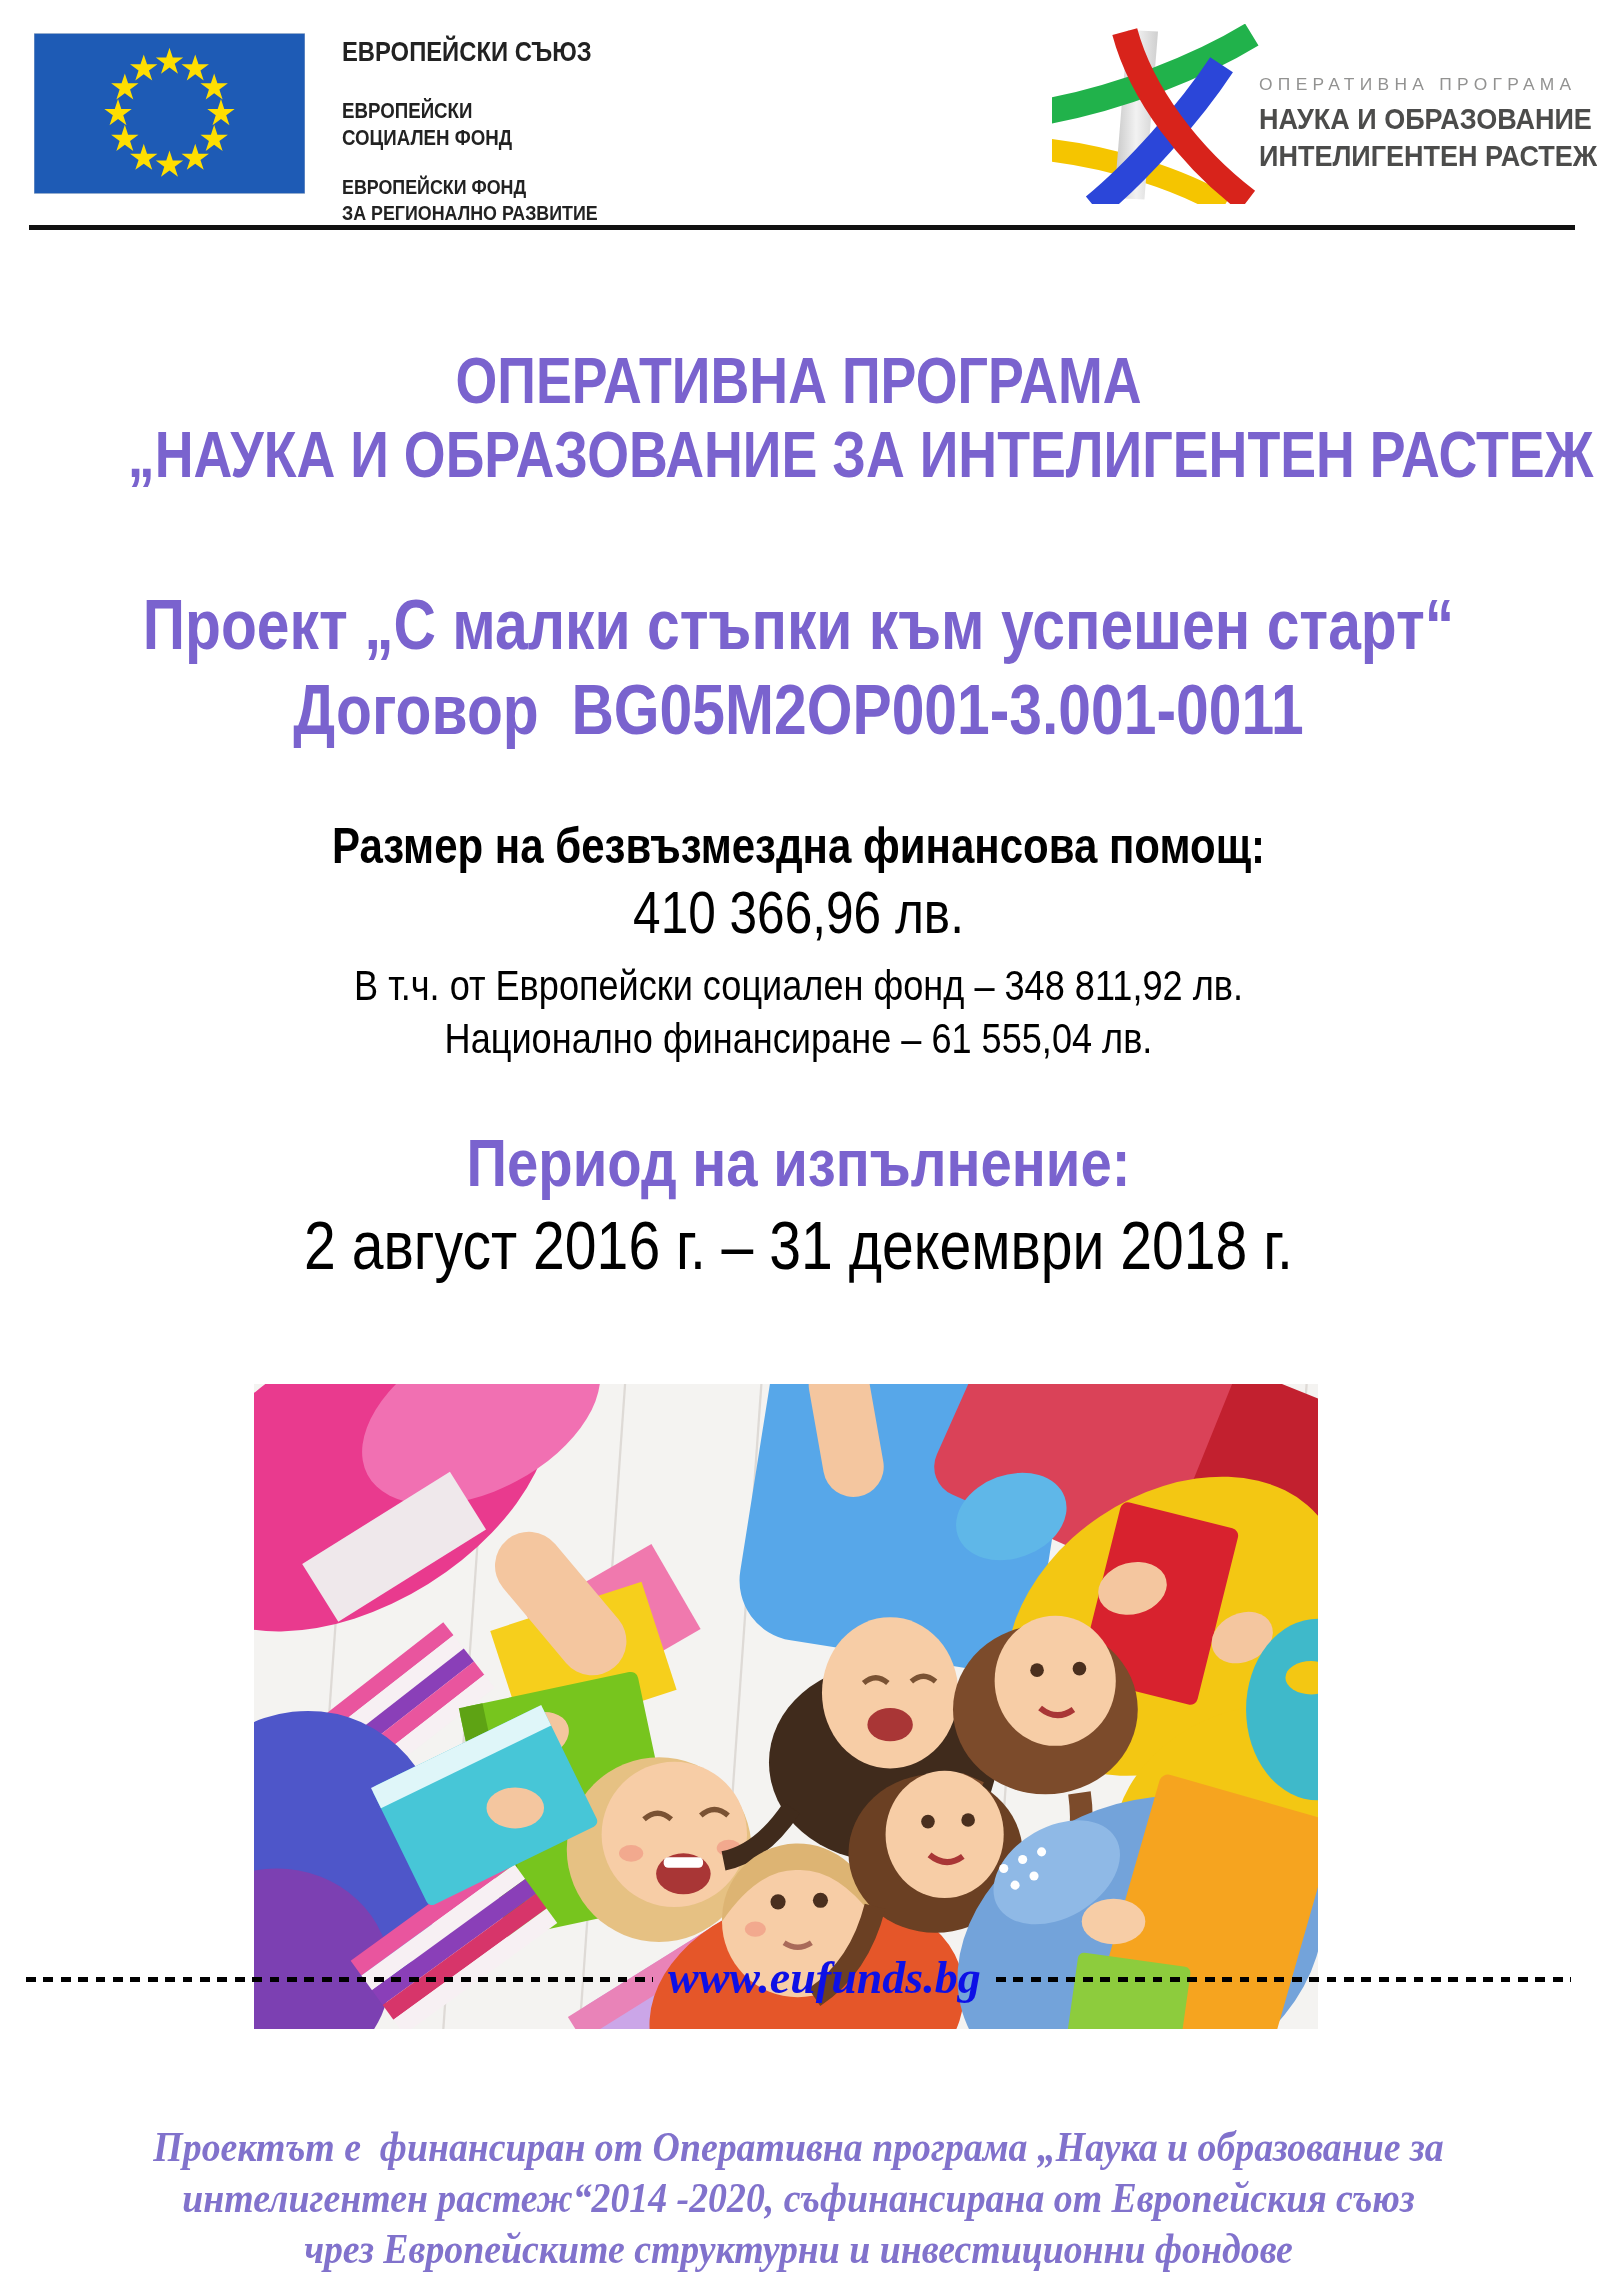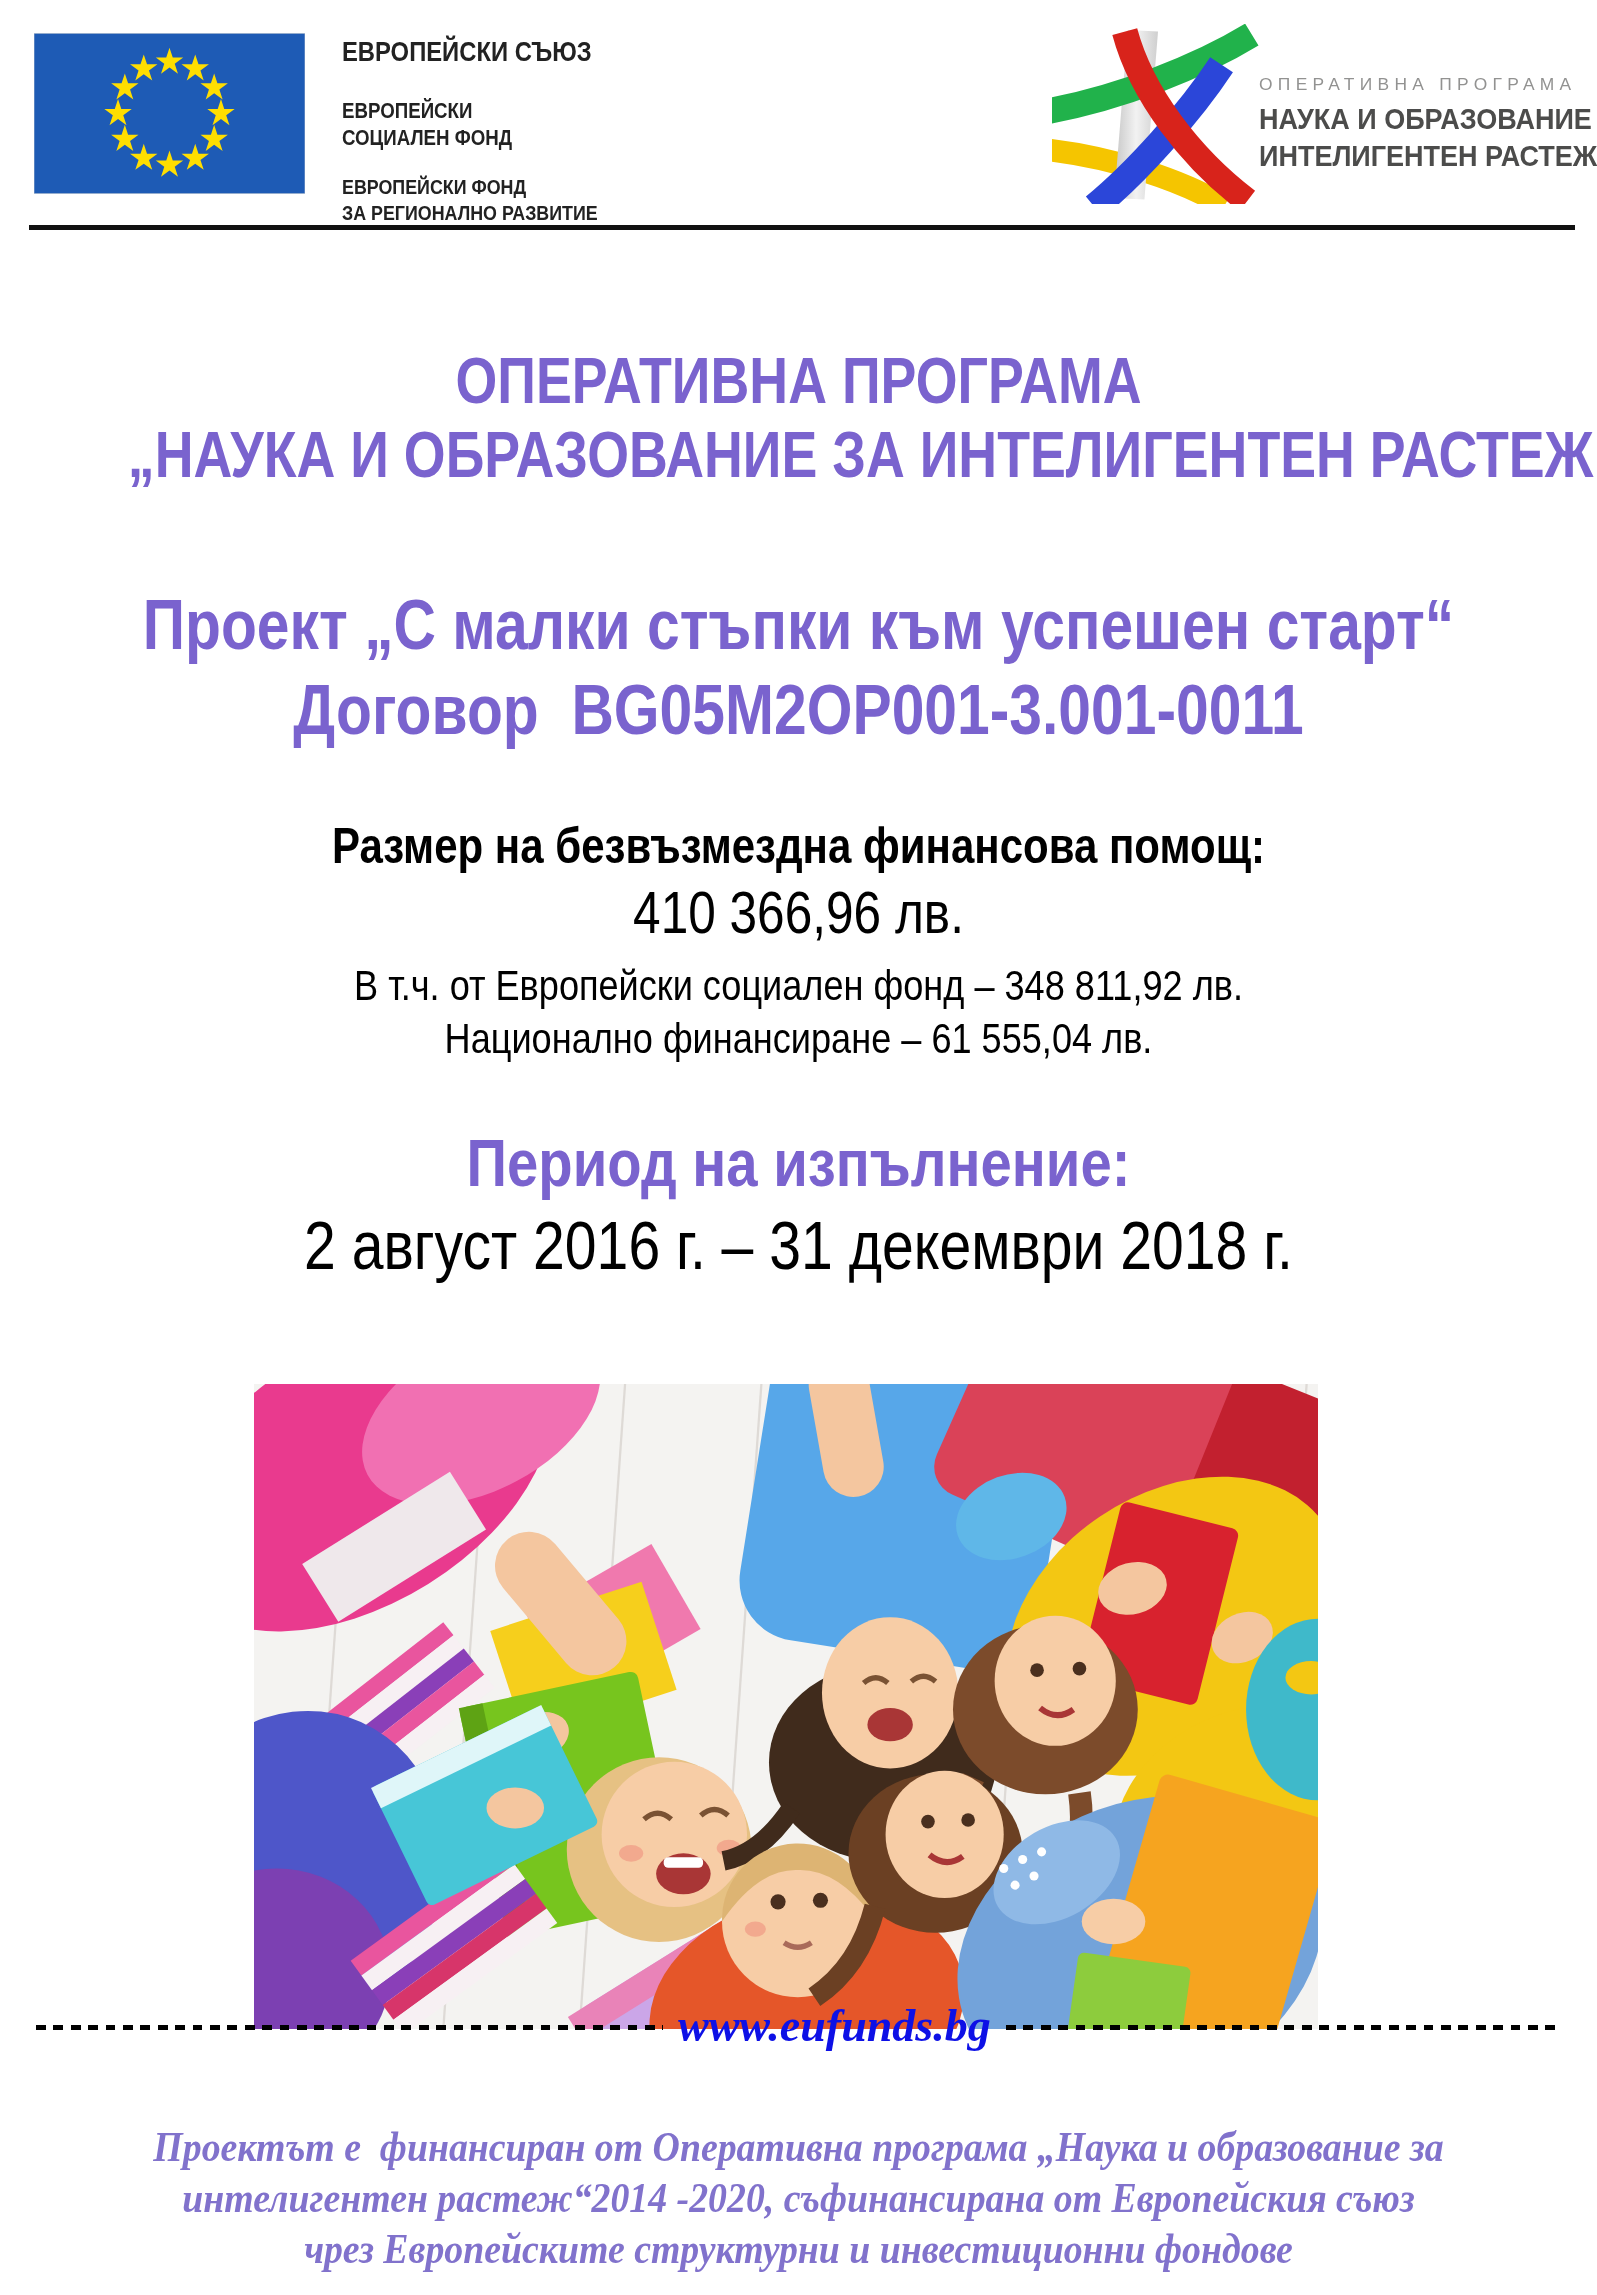--- a/index.html
+++ b/index.html
@@ -66,22 +66,22 @@
 
   
   .photo{
     position:absolute;left:254px;top:1384px;width:1064px;height:645px;
     overflow:hidden;background:#F4F3F1;
   }
   .photo svg{display:block;width:100%;height:100%;}
 
   
   .linkrow{
-    position:absolute;left:0;top:1993px;width:100%;height:64px;
-    display:flex;align-items:center;gap:15px;padding:0 36px;
+    position:absolute;left:0;top:1945px;width:100%;height:64px;
+    display:flex;align-items:center;gap:15px;padding:0 26px;
   }
   .dashseg{height:4.5px;margin-top:4.5px;
     background:repeating-linear-gradient(90deg,#000 0 9.8px,transparent 9.8px 17.4px);}
   .dashseg.left{flex:0 0 627px;}
   .dashseg.right{flex:1;}
   .eufunds-link{
     font-family:"Liberation Serif",serif;font-style:italic;font-weight:700;
     font-size:46px;color:var(--link-blue);white-space:nowrap;text-decoration:none;
   }
   .funding-note{

